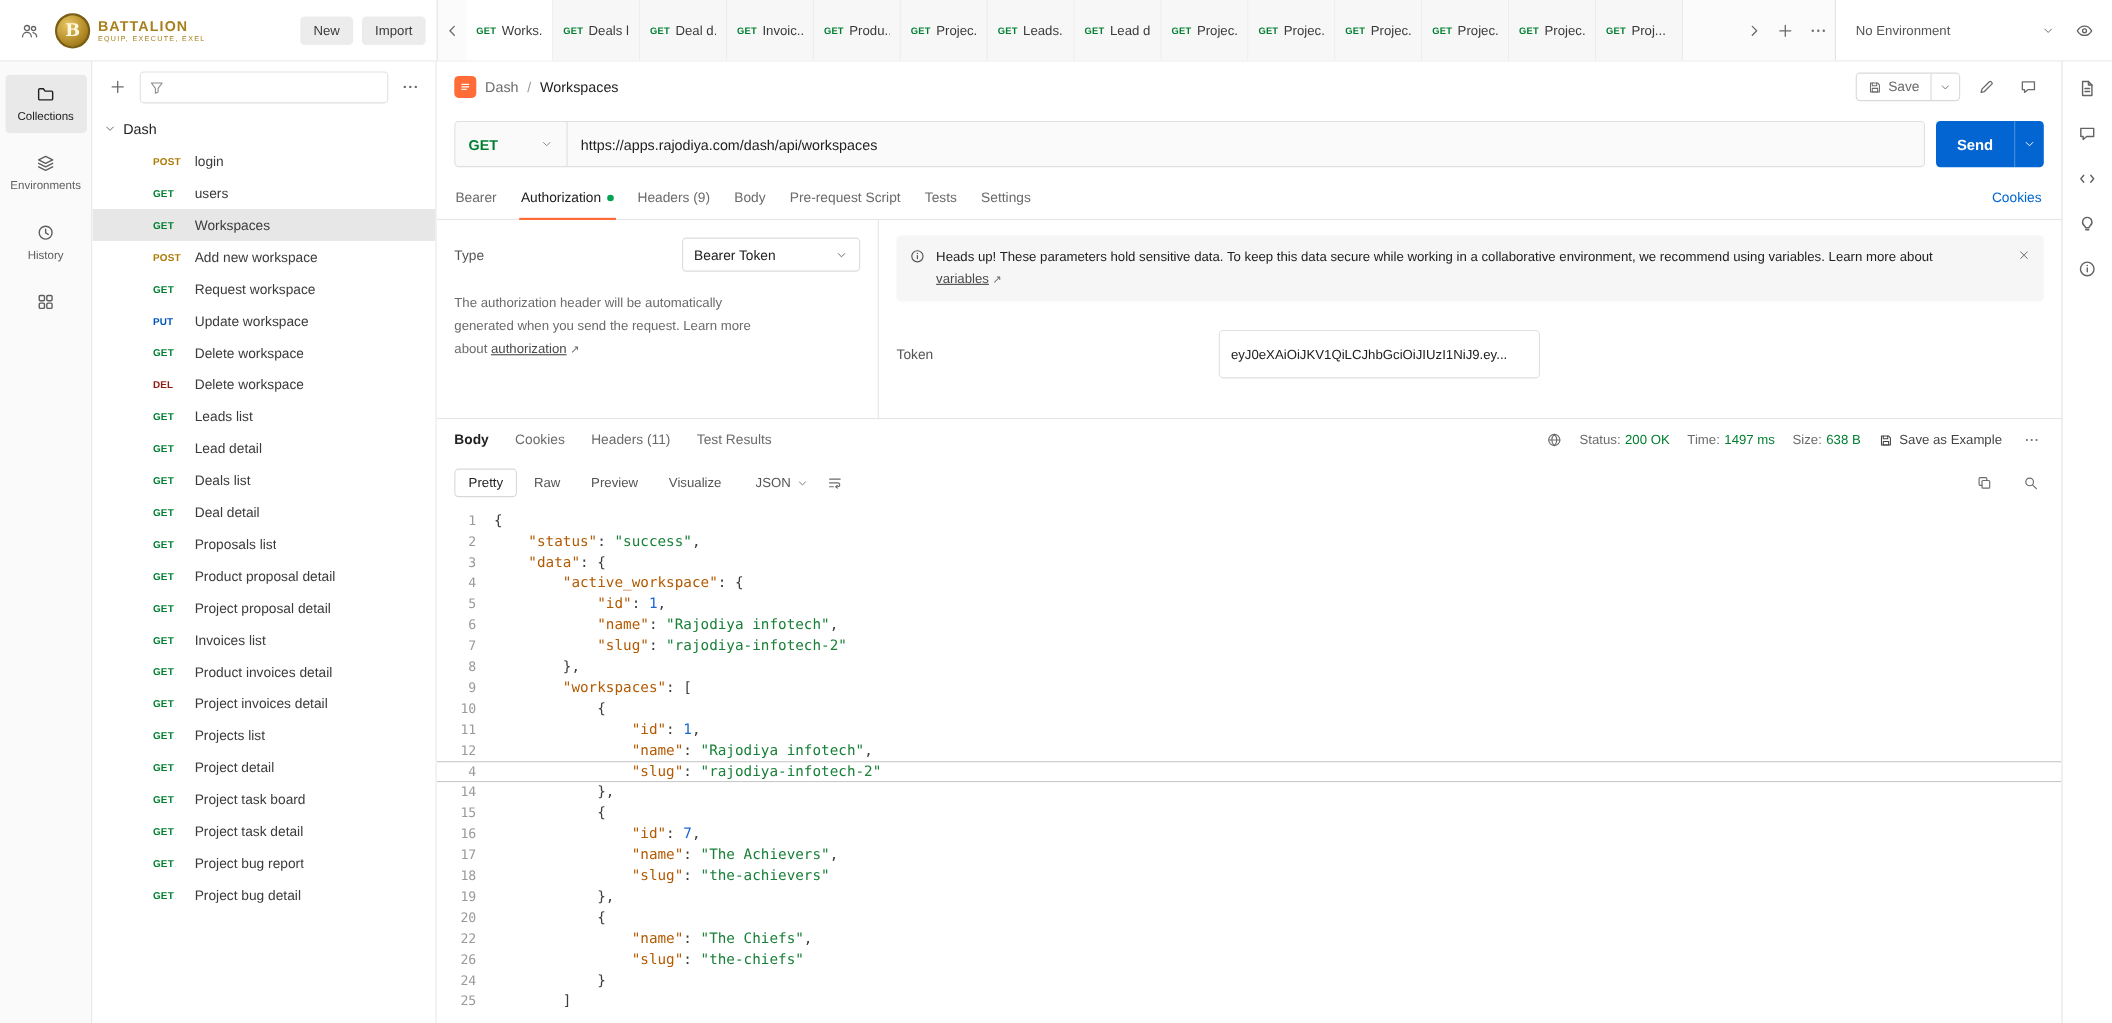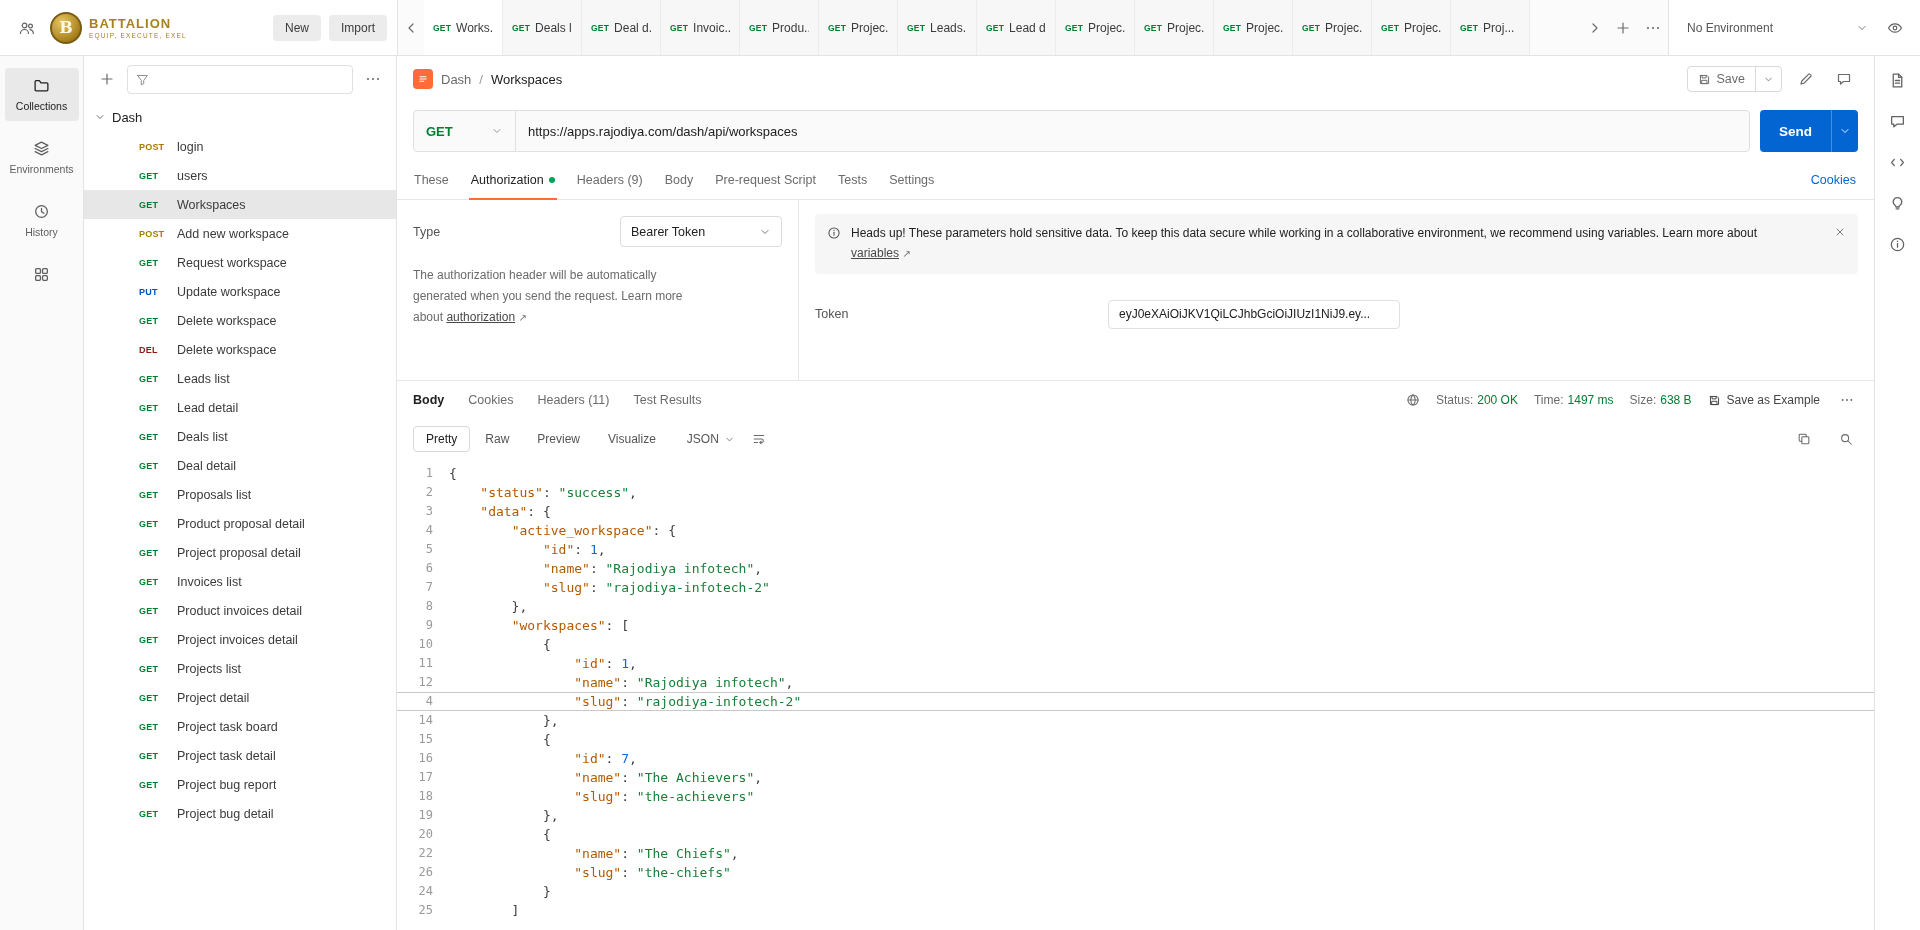--- a/index.html
+++ b/index.html
@@ -109,21 +109,21 @@
   .ext-arrow { font-size:10px; color:#6b6b6b; }
 
   .auth-right { flex:1; min-width:0; padding:14px 16px; }
   .banner { display:flex; align-items:flex-start; gap:10px; background:#f6f6f6; border-radius:4px;
     padding:10px 12px; font-size:12px; color:#212121; line-height:1.65; }
   .banner-ic { color:#555; margin-top:2px; }
   .banner-text { flex:1; min-width:0; padding-right:16px; }
   .banner-close { color:#6b6b6b; cursor:pointer; margin-top:2px; }
   .token-row { margin-top:26px; display:flex; align-items:center; }
   .token-label { width:293px; font-size:12.5px; color:#555; }
-  .token-field { width:292px; height:29px; border:1px solid #e0e0e0; border-radius:4px; padding:0 10px;
+  .token-field { width:292px; height:44px; border:1px solid #e0e0e0; border-radius:4px; padding:0 10px;
     font-size:12px; color:#212121; font-family:inherit; white-space:nowrap; overflow:hidden; text-overflow:ellipsis; outline:none; }
 
   
   .response { flex:1; min-height:0; display:flex; flex-direction:column; }
   .resp-header { height:38px; display:flex; align-items:center; padding:0 16px; }
   .resp-tab { font-size:12.5px; color:#6b6b6b; margin-right:24px; cursor:pointer; }
   .resp-tab.active { color:#212121; font-weight:bold; }
   .resp-meta { margin-left:auto; display:flex; align-items:center; gap:16px; font-size:12px; color:#6b6b6b; }
   .meta-pair { display:flex; gap:4px; }
   .meta-val { color:#007f31; }
@@ -506,21 +506,21 @@
         <div class="send-caret">
           <svg class="ic" viewBox="0 0 16 16" style="width:12px;height:12px;stroke:#fff">
               <path d="M4 6l4 4 4-4"></path>
             </svg>
         </div>
       </div>
     </div>
 
     <div class="req-tabs-row" id="req-tabs">
       <div class="req-tab">
-          <span>These</span>
+          <span>Bearer</span>
         </div>
         <div class="req-tab active">
           <span>Authorization</span>
           <span class="gdot"></span>
         </div>
         <div class="req-tab">
           <span>Headers (9)</span>
         </div>
         <div class="req-tab">
           <span>Body</span>

